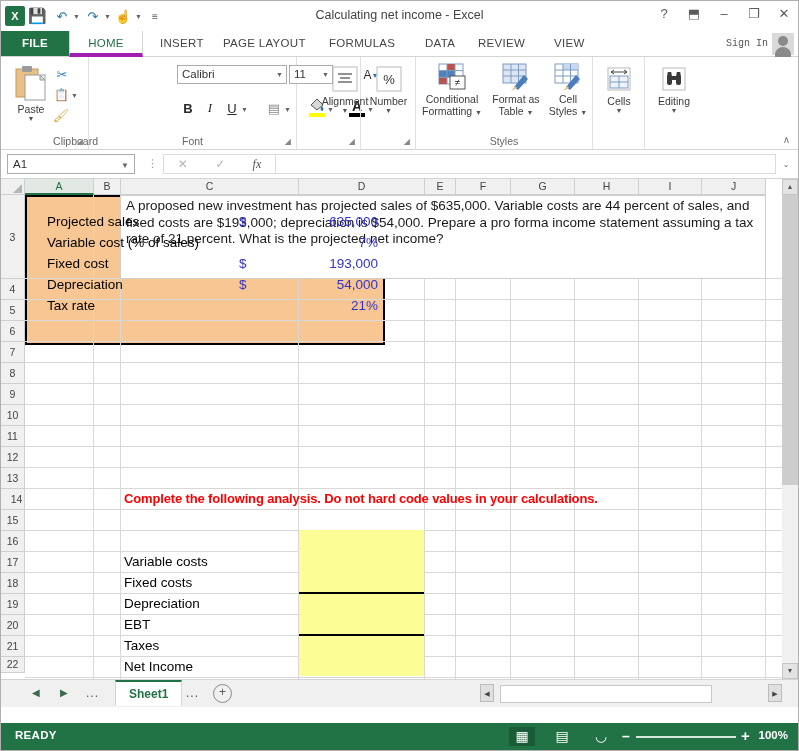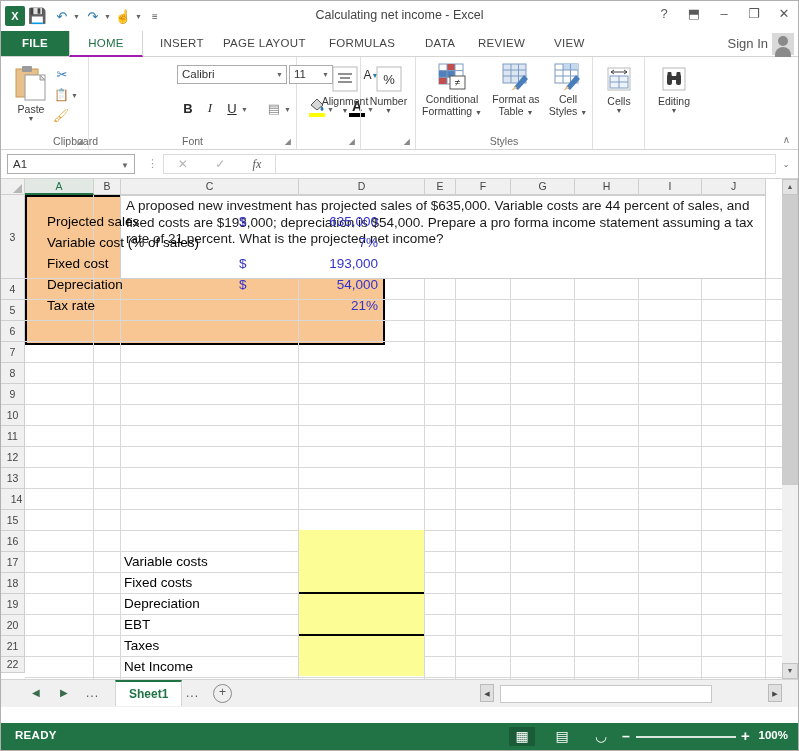--- a/index.html
+++ b/index.html
@@ -22,23 +22,23 @@
   .caret{font-size:7px;color:#666;margin-left:-2px;}
   .win-title{position:absolute;left:0;right:0;top:7px;text-align:center;font-size:12.5px;color:#444;}
   .win-btns{position:absolute;right:6px;top:4px;display:flex;align-items:center;gap:14px;}
   .win-btn{font-size:13px;color:#5a5a5a;width:16px;text-align:center;line-height:18px;}
 
   
   .tabbar{position:relative;height:25px;background:#fff;border-bottom:1px solid #d4d4d4;}
   .tab{position:absolute;top:0;height:25px;line-height:25px;font-size:11.5px;
        letter-spacing:.3px;color:#444;padding:0 11px;box-sizing:border-box;}
   .tab.file{background:#217346;color:#fff;font-weight:bold;left:0;width:68px;text-align:center;padding:0;}
-  .tab.active{color:#217346;background:#fff;border:1px solid #d4d4d4;border-bottom:2px solid #a21caf;
+  .tab.active{color:#217346;background:#fff;border:1px solid #d4d4d4;border-bottom:4px solid #a21caf;
               border-top:none;z-index:3;height:26px;}
-  .signin{position:absolute;right:30px;top:0;height:25px;line-height:25px;font-size:13px;color:#555;}
+  .signin{position:absolute;right:30px;top:0;height:25px;line-height:25px;font-size:10px;color:#555;font-family:Liberation Mono, monospace;}
   .avatar{position:absolute;right:4px;top:2px;width:22px;height:22px;background:#d9d9d9;}
   .avatar:after{content:"";position:absolute;left:6px;top:3px;width:10px;height:10px;border-radius:50%;background:#8a8a8a;}
   .avatar:before{content:"";position:absolute;left:3px;top:14px;width:16px;height:10px;border-radius:8px 8px 0 0;background:#8a8a8a;}
 
   
   .ribbon{position:relative;height:92px;background:#fff;border-bottom:1px solid #d4d4d4;}
   .grp{position:absolute;top:0;height:92px;border-right:1px solid #e0e0e0;box-sizing:border-box;}
   .grp-lbl{position:absolute;bottom:2px;width:100%;text-align:center;font-size:10.5px;color:#666;}
   .dlg{position:absolute;bottom:3px;font-size:8px;color:#888;}
 
@@ -472,20 +472,21 @@
           <span class="ob-cur">$</span>
           <span class="ob-val">54,000</span>
         </div>
         <div class="ob-row" style="top:101px;">
           <span class="ob-lbl">Tax rate</span>
           <span class="ob-cur"></span>
           <span class="ob-val">21%</span>
         </div>
       </div>
 
+      <div class="cell redwarn" style="left:99px;top:294px;width:640px;height:20px;line-height:19px;">Complete the following analysis. Do not hard code values in your calculations.</div>
 
       <div class="ylw" style="left:274px;top:335px;width:125px;height:146px;"></div>
       <div class="blkline" style="left:274px;top:397px;width:125px;"></div>
       <div class="blkline" style="left:274px;top:439px;width:125px;"></div>
 
       <div class="cell" style="left:99px;top:357px;width:170px;height:20px;line-height:19px;">Variable costs</div>
       <div class="cell" style="left:99px;top:378px;width:170px;height:20px;line-height:19px;">Fixed costs</div>
       <div class="cell" style="left:99px;top:399px;width:170px;height:20px;line-height:19px;">Depreciation</div>
       <div class="cell" style="left:99px;top:420px;width:170px;height:20px;line-height:19px;">EBT</div>
       <div class="cell" style="left:99px;top:441px;width:170px;height:20px;line-height:19px;">Taxes</div>

